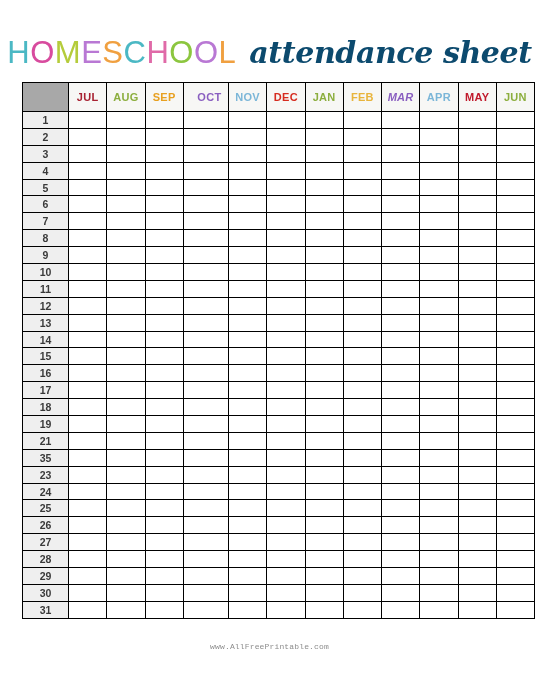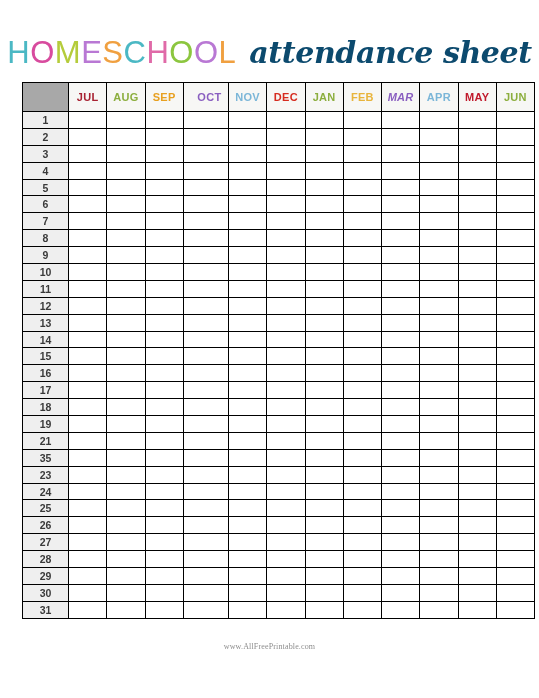--- a/index.html
+++ b/index.html
@@ -99,21 +99,21 @@
     background: #ffffff;
   }
 
   
   .footer {
     position: absolute;
     left: 0;
     top: 642px;
     width: 539px;
     text-align: center;
-    font-family: Liberation Serif, serif;
+    font-family: Liberation Mono, monospace;
     font-size: 8px;
     color: #8d8d8d;
     letter-spacing: 0.15px;
   }
 </style>
 </head>
 <body>
 
 <div class="page">
 

